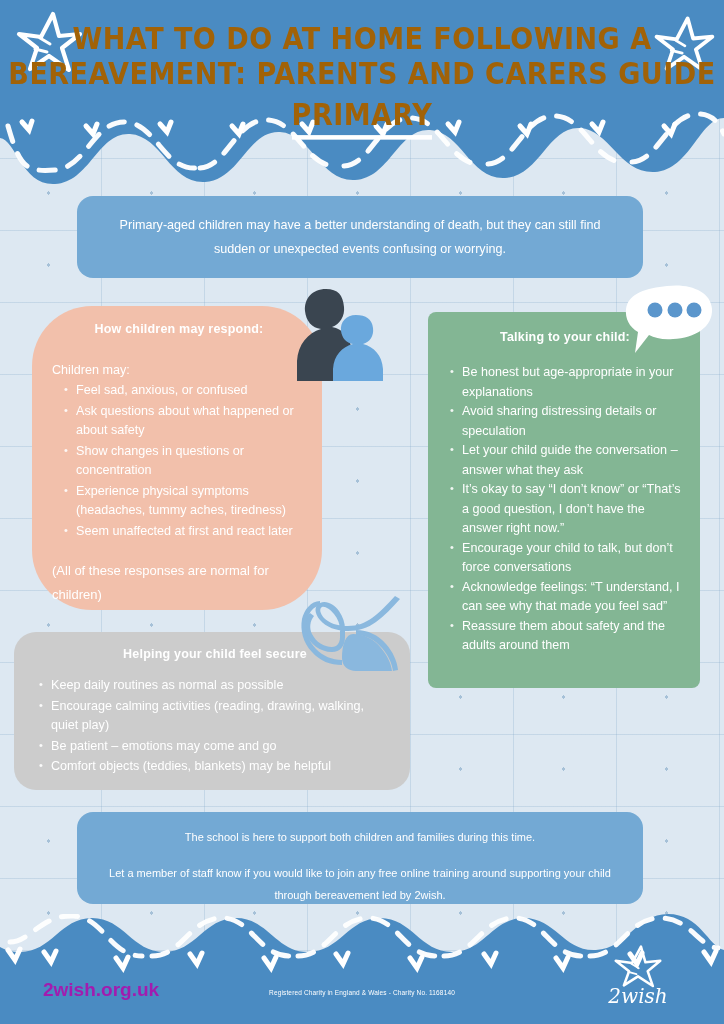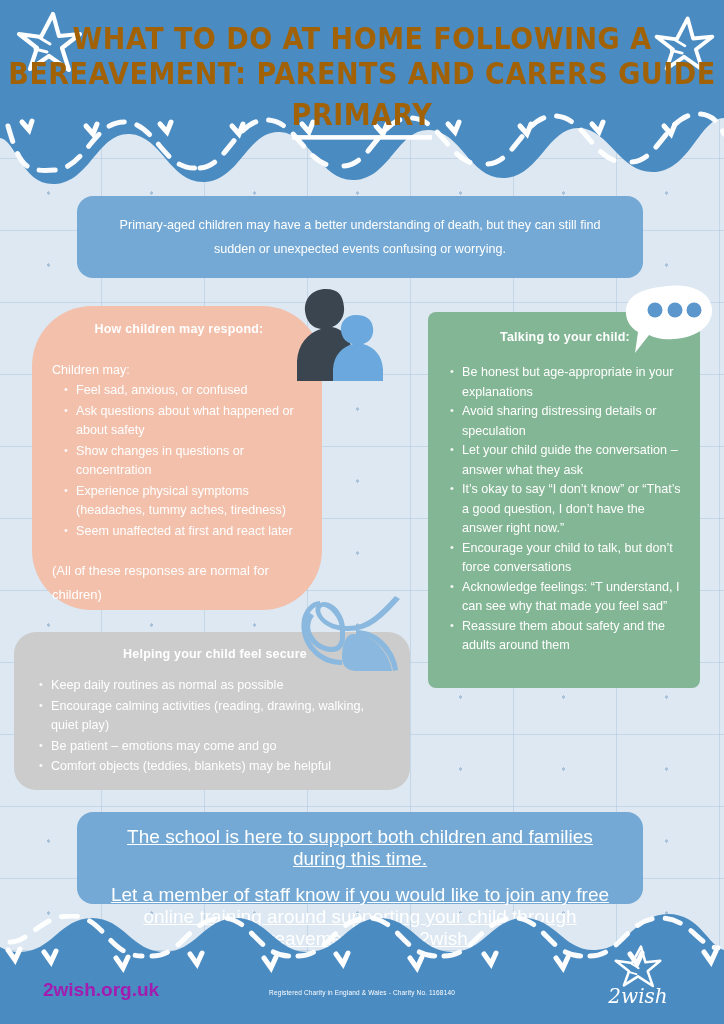--- a/index.html
+++ b/index.html
@@ -162,21 +162,21 @@
 
   
   #support-box {
     left: 77px; top: 812px;
     width: 566px; height: 92px;
     background: #73a9d4;
     border-radius: 16px;
     padding: 14px 30px;
     text-align: center;
   }
-  #support-box p { font-size: 19px; line-height: 22px; text-decoration: underline; }
+  #support-box p { font-size: 11px; line-height: 22px; }
   #support-box .sp { height: 14px; }
 
   
   .footer {
     position: absolute;
     left: 0; bottom: 0;
     width: 724px; height: 110px;
     z-index: 3;
   }
   .footer-svg { position: absolute; left:0; bottom:0; width:724px; height:110px; }

